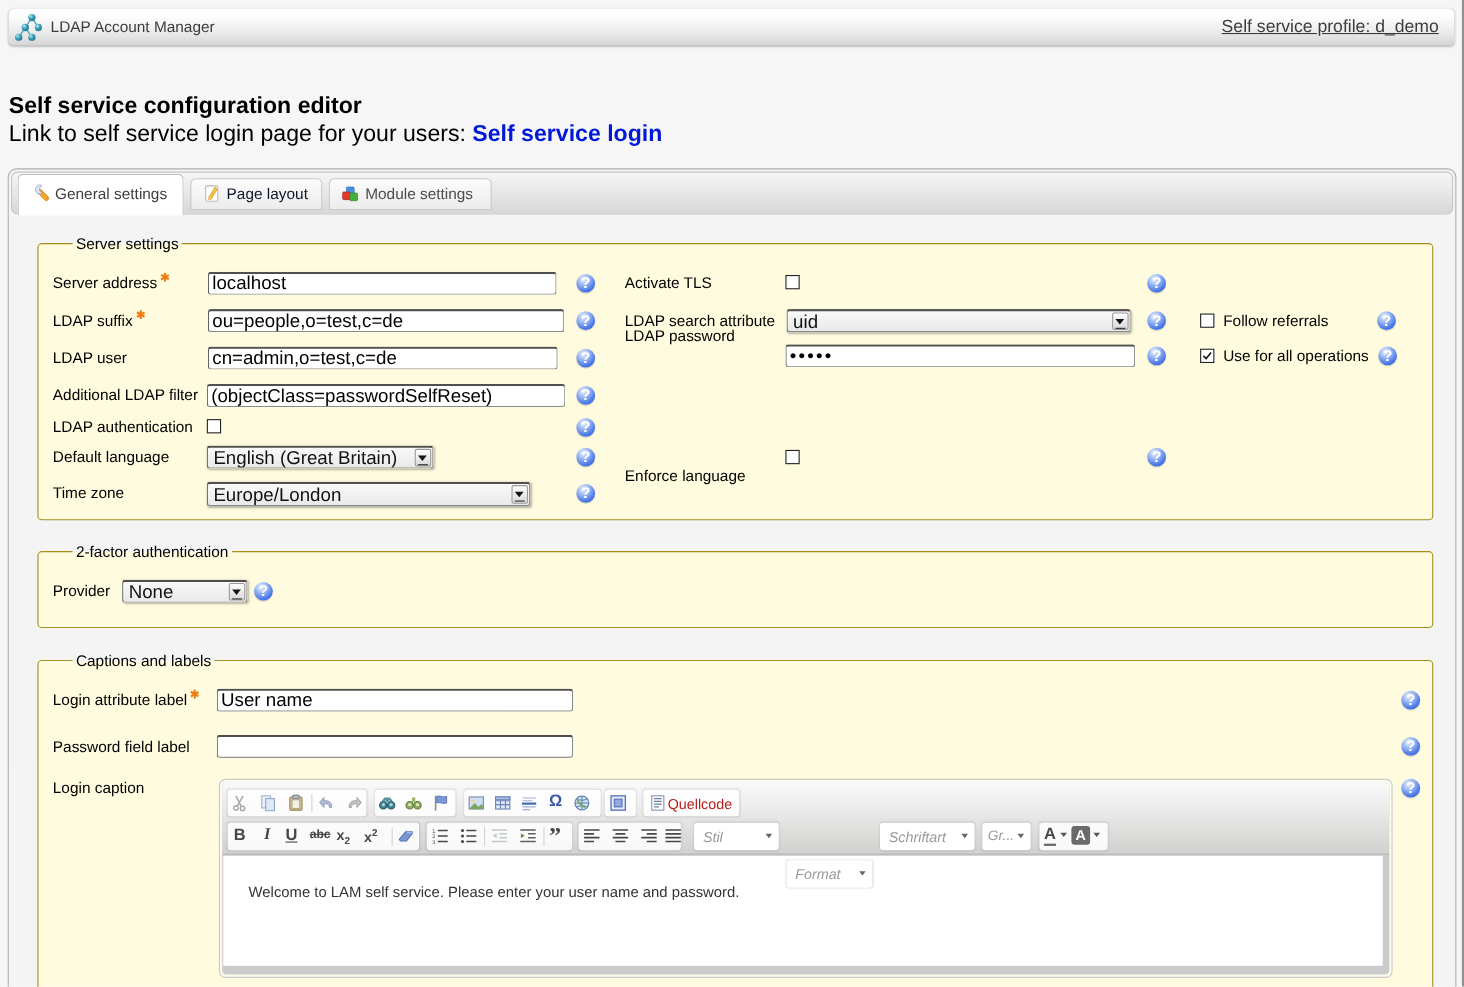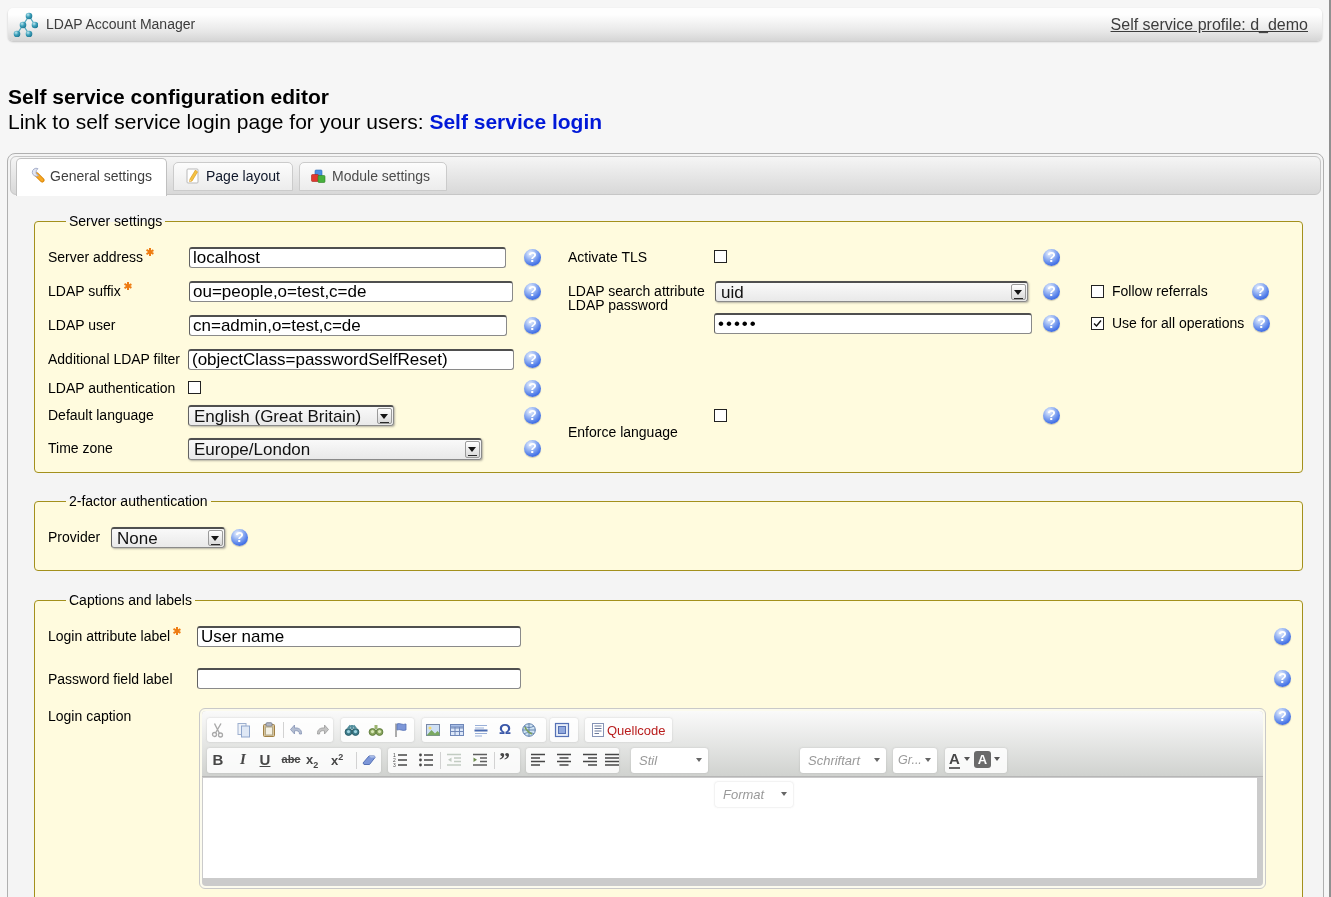--- a/index.html
+++ b/index.html
@@ -155,20 +155,21 @@
 <div class="inp" style="left:197px;top:668px;width:324px;height:21px;"></div>
 <div class="help" style="left:1274px;top:670px;">?</div>
 
 <span class="lbl" style="left:48px;top:707px;">Login caption</span>
 <div class="help" style="left:1274px;top:708px;">?</div>
 
 <div class="abs" style="left:199px;top:708px;width:1067px;height:181px;border:1px solid #c9c9c9;border-radius:6px;background:#fcfbee;"></div>
 <div class="abs" id="ckinner" style="left:202px;top:711px;width:1061px;height:175px;border-radius:4px;background:#cbcbcb;overflow:hidden;">
   <div style="position:absolute;left:0;top:0;right:0;height:66px;background:linear-gradient(#fafafa,#d0d2cf);border-bottom:1px solid #b6b6b6;"></div>
   <div style="position:absolute;left:1px;top:67px;right:6px;bottom:8px;background:#fff;"></div>
+  <div style="position:absolute;left:24px;top:92px;font-size:13.5px;color:#333;">Welcome to LAM self service. Please enter your user name and password.</div>
 
   <div class="pill" style="left:5px;top:7px;width:126px;height:24px;"></div>
   <div class="pill" style="left:139px;top:7px;width:73px;height:24px;"></div>
   <div class="pill" style="left:220px;top:7px;width:124px;height:24px;"></div>
   <div class="pill" style="left:348px;top:7px;width:28px;height:24px;"></div>
   <div class="pill" style="left:383px;top:7px;width:87px;height:24px;"></div>
   <div class="tbsep" style="left:81px;top:11px;height:16px;bottom:auto;"></div>
 
   <svg class="abs" style="left:9px;top:11px" width="16" height="16" viewBox="0 0 16 16">
       <g stroke="#a9a9a9" fill="#c9c9c9">

